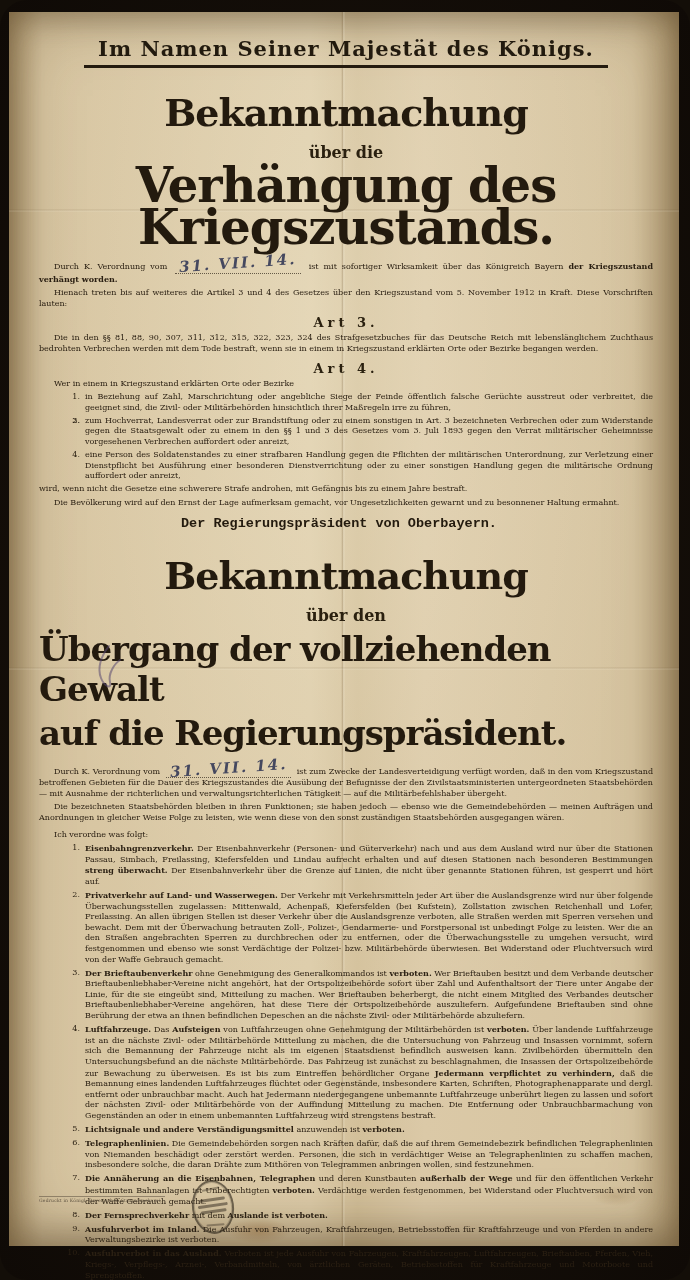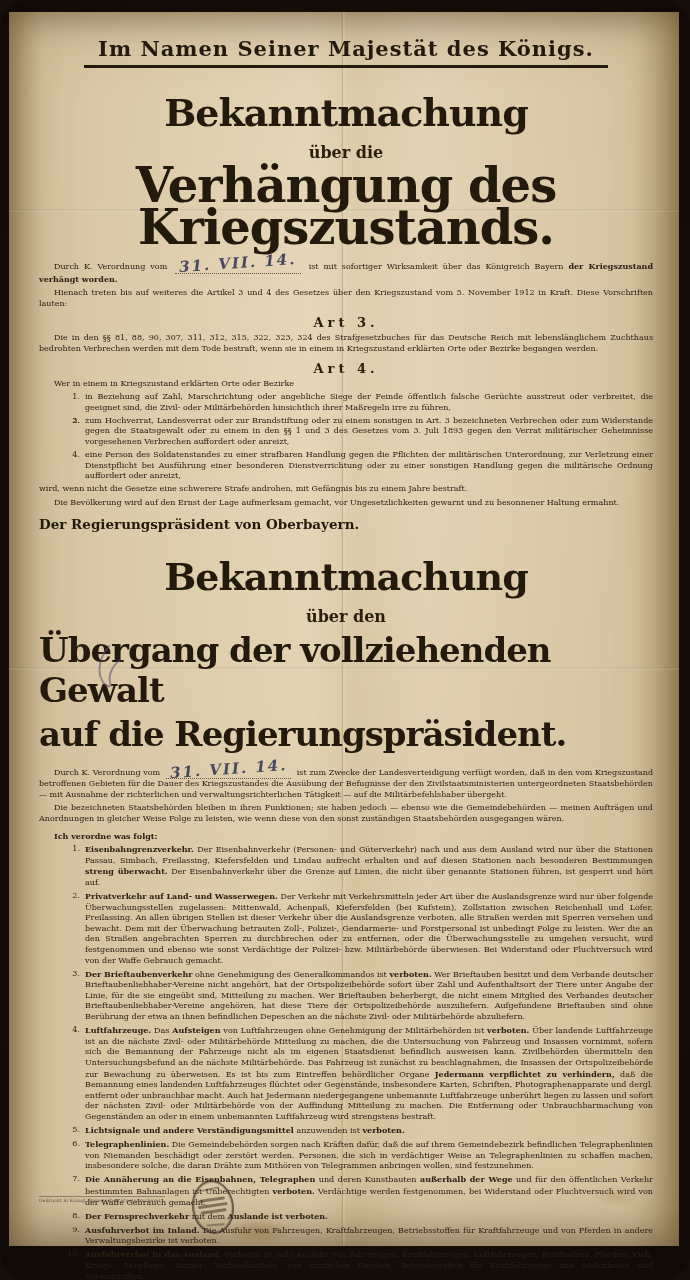--- a/index.html
+++ b/index.html
@@ -32,21 +32,21 @@
      color:#231a0e;letter-spacing:-1px;}
   .sub{margin:7px 0 2px;text-align:center;font-size:16px;font-weight:bold;color:#2a200f;}
   h2.big1{margin:2px 0 0;text-align:center;font-size:48px;line-height:42px;font-weight:bold;color:#231a0e;letter-spacing:-1px;}
   h2.big2{margin:4px 0 0;font-size:34px;line-height:40px;font-weight:bold;color:#231a0e;letter-spacing:-1px;}
 
   .body{font-size:8px;line-height:10.6px;text-align:justify;margin:0 0 3px;color:#2b2013;}
   .ind{text-indent:15px;}
   .artlabel{text-align:center;font-size:13px;font-weight:bold;letter-spacing:4px;margin:6px 0 3px;color:#2a200f;}
   .oitem{position:relative;padding-left:46px;font-size:8px;line-height:10.6px;text-align:justify;margin:0 0 2.5px;color:#2b2013;}
   .oitem .num{position:absolute;left:22px;width:19px;text-align:right;}
-  .sig{font-size:13.5px;font-weight:bold;text-align:left;padding-right:14px;margin:7px 0 2px;color:#231a0e;}
+  .sig{font-size:13.5px;font-weight:bold;text-align:center;padding-right:14px;margin:7px 0 2px;color:#231a0e;font-family:Liberation Mono, monospace;}
   .sec2{margin-top:20px;}
   .intro-p{margin-top:12px;}
 
   .hw-wrap{display:inline-block;border-bottom:1px dotted rgba(70,60,45,.8);padding:0 4px;margin:0 3px;}
   .hw{display:inline-block;font-style:italic;font-weight:bold;font-size:15px;line-height:8px;
      color:#45485f;transform:rotate(-4deg);letter-spacing:2px;position:relative;top:-1px;}
 
   .stamp{position:absolute;left:183px;top:1168px;width:38px;height:50px;border-radius:50%;
      border:2px solid rgba(50,42,30,.75);transform:rotate(-8deg);
      box-shadow:inset 0 0 0 1px rgba(50,42,30,.25);opacity:.85;}
@@ -114,21 +114,21 @@
       <section class="sec2">
         <h1 class="big">Bekanntmachung</h1>
         <div class="sub">über den</div>
         <h2 class="big2">Übergang der vollziehenden Gewalt</h2>
         <h2 class="big2">auf die Regierungspräsident.</h2>
 
         <p class="body intro-p"><span style="display:inline-block;width:15px;"></span><span>Durch K. Verordnung vom</span>
           <span class="hw-wrap"><span class="hw">31. VII. 14.</span></span>
           <span>ist zum Zwecke der Landesverteidigung verfügt worden, daß in den vom Kriegszustand betroffenen Gebieten für die Dauer des Kriegszustandes die Ausübung der Befugnisse der den Zivilstaatsministerien untergeordneten Staatsbehörden — mit Ausnahme der richterlichen und verwaltungsrichterlichen Tätigkeit — auf die Militärbefehlshaber übergeht.</span></p>
         <p class="body ind">Die bezeichneten Staatsbehörden bleiben in ihren Funktionen; sie haben jedoch — ebenso wie die Gemeindebehörden — meinen Aufträgen und Anordnungen in gleicher Weise Folge zu leisten, wie wenn diese von den sonst zuständigen Staatsbehörden ausgegangen wären.</p>
-        <p class="body ind" style="text-align:left;margin-top:6px;font-weight:bold;">Ich verordne was folgt:</p>
+        <p class="body ind" style="text-align:left;margin-top:6px;">Ich verordne was folgt:</p>
 
         <div class="oitem"><span class="num">1.</span><span><b>Eisenbahngrenzverkehr.</b><span> Der Eisenbahnverkehr (Personen- und Güterverkehr) nach und aus dem Ausland wird nur über die Stationen Passau, Simbach, Freilassing, Kiefersfelden und Lindau aufrecht erhalten und auf diesen Stationen nach besonderen Bestimmungen </span><b>streng überwacht.</b><span> Der Eisenbahnverkehr über die Grenze auf Linien, die nicht über genannte Stationen führen, ist gesperrt und hört auf.</span></span></div>
         <div class="oitem"><span class="num">2.</span><span><b>Privatverkehr auf Land- und Wasserwegen.</b><span> Der Verkehr mit Verkehrsmitteln jeder Art über die Auslandsgrenze wird nur über folgende Überwachungsstellen zugelassen: Mittenwald, Achenpaß, Kiefersfelden (bei Kufstein), Zollstation zwischen Reichenhall und Lofer, Freilassing. An allen übrigen Stellen ist dieser Verkehr über die Auslandsgrenze verboten, alle Straßen werden mit Sperren versehen und bewacht. Dem mit der Überwachung betrauten Zoll-, Polizei-, Gendarmerie- und Forstpersonal ist unbedingt Folge zu leisten. Wer die an den Straßen angebrachten Sperren zu durchbrechen oder zu entfernen, oder die Überwachungsstelle zu umgehen versucht, wird festgenommen und ebenso wie sonst Verdächtige der Polizei- bzw. Militärbehörde überwiesen. Bei Widerstand oder Fluchtversuch wird von der Waffe Gebrauch gemacht.</span></span></div>
         <div class="oitem"><span class="num">3.</span><span><b>Der Brieftaubenverkehr</b><span> ohne Genehmigung des Generalkommandos ist </span><b>verboten.</b><span> Wer Brieftauben besitzt und dem Verbande deutscher Brieftaubenliebhaber-Vereine nicht angehört, hat der Ortspolizeibehörde sofort über Zahl und Aufenthaltsort der Tiere unter Angabe der Linie, für die sie eingeübt sind, Mitteilung zu machen. Wer Brieftauben beherbergt, die nicht einem Mitglied des Verbandes deutscher Brieftaubenliebhaber-Vereine angehören, hat diese Tiere der Ortspolizeibehörde auszuliefern. Aufgefundene Brieftauben sind ohne Berührung der etwa an ihnen befindlichen Depeschen an die nächste Zivil- oder Militärbehörde abzuliefern.</span></span></div>
         <div class="oitem"><span class="num">4.</span><span><b>Luftfahrzeuge.</b><span> Das </span><b>Aufsteigen</b><span> von Luftfahrzeugen ohne Genehmigung der Militärbehörden ist </span><b>verboten.</b><span> Über landende Luftfahrzeuge ist an die nächste Zivil- oder Militärbehörde Mitteilung zu machen, die die Untersuchung von Fahrzeug und Insassen vornimmt, sofern sich die Bemannung der Fahrzeuge nicht als im eigenen Staatsdienst befindlich ausweisen kann. Zivilbehörden übermitteln den Untersuchungsbefund an die nächste Militärbehörde. Das Fahrzeug ist zunächst zu beschlagnahmen, die Insassen der Ortspolizeibehörde zur Bewachung zu überweisen. Es ist bis zum Eintreffen behördlicher Organe </span><b>Jedermann verpflichtet zu verhindern,</b><span> daß die Bemannung eines landenden Luftfahrzeuges flüchtet oder Gegenstände, insbesondere Karten, Schriften, Photographenapparate und dergl. entfernt oder unbrauchbar macht. Auch hat Jedermann niedergegangene unbemannte Luftfahrzeuge unberührt liegen zu lassen und sofort der nächsten Zivil- oder Militärbehörde von der Auffindung Mitteilung zu machen. Die Entfernung oder Unbrauchbarmachung von Gegenständen an oder in einem unbemannten Luftfahrzeug wird strengstens bestraft.</span></span></div>
         <div class="oitem"><span class="num">5.</span><span><b>Lichtsignale und andere Verständigungsmittel</b><span> anzuwenden ist </span><b>verboten.</b></span></div>
         <div class="oitem"><span class="num">6.</span><span><b>Telegraphenlinien.</b><span> Die Gemeindebehörden sorgen nach Kräften dafür, daß die auf ihrem Gemeindebezirk befindlichen Telegraphenlinien von Niemanden beschädigt oder zerstört werden. Personen, die sich in verdächtiger Weise an Telegraphenlinien zu schaffen machen, insbesondere solche, die daran Drähte zum Mithören von Telegrammen anbringen wollen, sind festzunehmen.</span></span></div>
         <div class="oitem"><span class="num">7.</span><span><b>Die Annäherung an die Eisenbahnen, Telegraphen</b><span> und deren Kunstbauten </span><b>außerhalb der Wege</b><span> und für den öffentlichen Verkehr bestimmten Bahnanlagen ist Unberechtigten </span><b>verboten.</b><span> Verdächtige werden festgenommen, bei Widerstand oder Fluchtversuch wird von der Waffe Gebrauch gemacht.</span></span></div>
         <div class="oitem"><span class="num">8.</span><span><b>Der Fernsprechverkehr</b><span> mit dem </span><b>Auslande ist verboten.</b></span></div>
         <div class="oitem"><span class="num">9.</span><span><b>Ausfuhrverbot im Inland.</b><span> Die Ausfuhr von Fahrzeugen, Kraftfahrzeugen, Betriebsstoffen für Kraftfahrzeuge und von Pferden in andere Verwaltungsbezirke ist verboten.</span></span></div>

